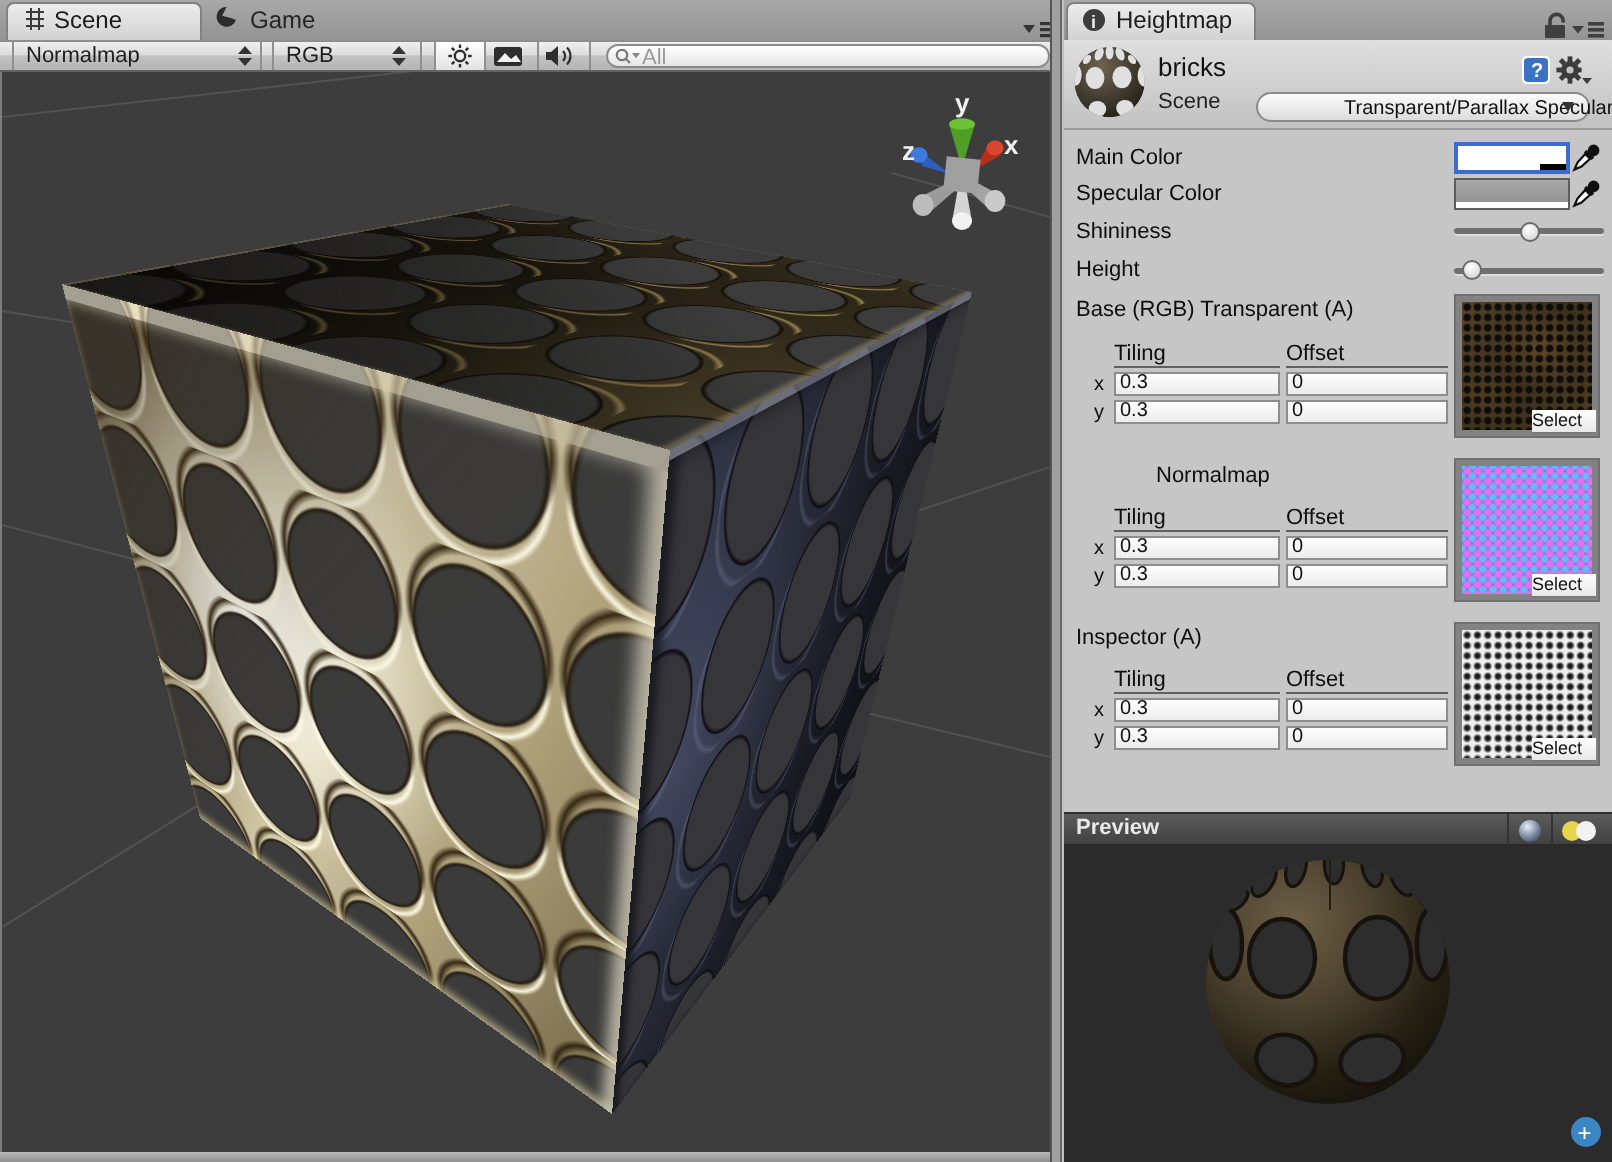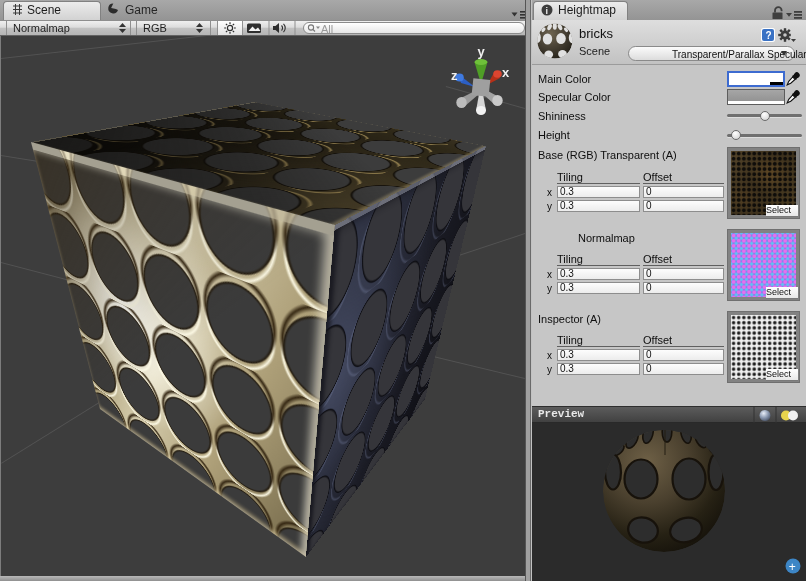--- a/index.html
+++ b/index.html
@@ -80,21 +80,21 @@
  radial-gradient(26px at 20% 75%, rgba(110,80,40,0.4), rgba(0,0,0,0) 70%),
  linear-gradient(120deg,#55452a,#3a2f1c 45%,#4d3e22);
  background-size:5.16px 5.16px,100% 100%,100% 100%,100% 100%;background-color:#362c1c;}
 #thumb-normal{background-image:
  radial-gradient(circle 2.6px at 50% 50%, #e470ee 0 1.6px, rgba(200,105,235,0.5) 2.1px, rgba(0,0,0,0) 2.6px),
  radial-gradient(circle 2.6px at 50% 50%, #62bef2 0 1.6px, rgba(90,180,240,0.5) 2.1px, rgba(0,0,0,0) 2.6px);
  background-size:5.16px 5.16px,5.16px 5.16px;background-position:0 0,2.58px 2.58px;background-color:#706ee8;}
 #thumb-height{background-image:
  radial-gradient(circle 2.3px at 50% 50%, #1a1a1a 0 1.0px, rgba(25,25,25,0.5) 1.7px, rgba(0,0,0,0) 2.3px);
  background-size:5.16px 5.16px;background-color:#efefef;}
-#previewbar{position:absolute;left:0;top:406px;width:274px;height:15px;background:linear-gradient(#5c5c5c,#414141);border-top:1px solid #2e2e2e;border-bottom:1px solid #292929;box-sizing:content-box;font-family:Liberation Mono, monospace;}
+#previewbar{position:absolute;left:0;top:406px;width:274px;height:15px;background:linear-gradient(#5c5c5c,#414141);border-top:1px solid #2e2e2e;border-bottom:1px solid #292929;box-sizing:content-box;}
 #previewarea{position:absolute;left:0;top:423px;width:274px;height:158px;background:#2b2b2b;}
 </style></head>
 <body>
 <div id="scenewrap" class="panel">
   <div id="tabbar">
     <div class="tab" id="tab-scene"></div>
     <svg width="532" height="20" style="position:absolute;left:0;top:0">
       <g stroke="#3a3a3a" stroke-width="1" fill="none">
         <path d="M13 6 h9 M13 9.5 h9 M13 13 h9 M15.5 4 v11 M19.5 4 v11"></path>
       </g>

